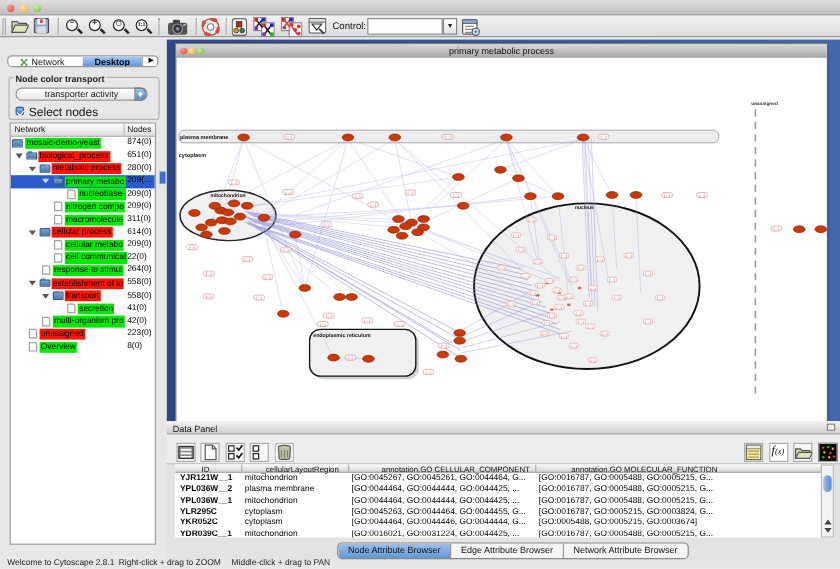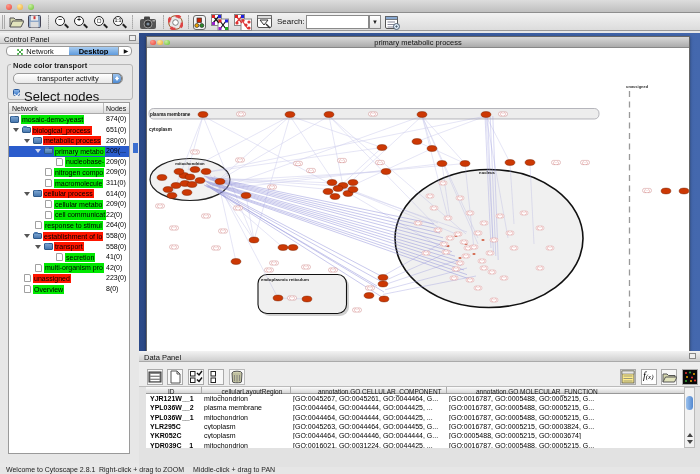--- a/index.html
+++ b/index.html
@@ -28,21 +28,21 @@
 #tab-arrow{position:absolute;left:111px;top:0;width:15px;height:100%;border-left:1px solid #999;text-align:center;line-height:8.5px;font-size:6px;color:#111}
 #neticon{position:absolute;left:13px;top:15px;width:6px;height:6px}
 #groupbox{position:absolute;left:7px;top:31px;width:126px;height:36px;border:1px solid #b5b5b5;border-radius:3px}
 #groupbox-lab{position:absolute;left:11px;top:27.5px;font-size:7.5px;font-weight:bold;color:#222;background:#e7e7e7;padding:0 2px}
 #dropdown{position:absolute;left:13px;top:40px;width:110px;height:10.5px;background:linear-gradient(#fff,#e8e8e8);border:1px solid #999;border-radius:5px;font-size:7.5px;color:#111;text-align:center;line-height:10px}
 #dropdown .stepper{position:absolute;right:0;top:-1px;width:10px;height:10.5px;background:linear-gradient(#9cc4ef,#4d8ad3);border:1px solid #777;border-radius:0 5px 5px 0}
 .arr-up{position:absolute;left:2.2px;top:1.5px;width:0;height:0;border-left:2.6px solid transparent;border-right:2.6px solid transparent;border-bottom:3px solid #fff}
 .arr-dn{position:absolute;left:2.2px;bottom:1.5px;width:0;height:0;border-left:2.6px solid transparent;border-right:2.6px solid transparent;border-top:3px solid #fff}
 #checkbox{position:absolute;left:13px;top:56px;width:7px;height:7px;background:linear-gradient(#8ab6e8,#3c78c8);border:1px solid #2a5a9a;border-radius:1.5px}
 #checkbox:after{content:"";position:absolute;left:1.4px;top:0.6px;width:2.6px;height:4px;border:solid #fff;border-width:0 1.4px 1.4px 0;transform:rotate(40deg)}
-#checklab{position:absolute;left:24px;top:56px;font-size:13px;color:#111}
+#checklab{position:absolute;left:24px;top:56px;font-size:10px;color:#111}
 
 #tree{position:absolute;left:8px;top:69px;width:122px;height:352px;background:#fff;border:1px solid #9a9a9a;overflow:hidden;font-size:7px}
 #treehead{position:absolute;left:0;top:0;width:100%;height:10.5px;background:linear-gradient(#fdfdfd,#dcdcdc);border-bottom:1px solid #aaa}
 #treehead .h1{position:absolute;left:3px;top:1.5px;color:#111}
 #treehead .h2{position:absolute;left:97px;top:1.5px;color:#111}
 #treehead .hsep{position:absolute;left:94px;top:0;width:1px;height:100%;background:#bbb}
 .trow{position:absolute;left:0;width:100%;height:10.6px}
 .tri{position:absolute;top:3.2px;width:0;height:0;border-left:3.2px solid transparent;border-right:3.2px solid transparent;border-top:4.2px solid #555}
 .fold{position:absolute;top:1.8px;width:9px;height:6.5px;background:linear-gradient(#7aa3cf,#4878b0);border:0.5px solid #2f5a8a;border-radius:1px}
 .fold:before{content:"";position:absolute;left:0;top:-1.5px;width:4px;height:1.5px;background:#4878b0;border-radius:1px 1px 0 0}
@@ -167,37 +167,33 @@
       <circle cx="15" cy="8" r="1.6" fill="#d33"></circle>
       <circle cx="12" cy="11" r="1.6" fill="#d33"></circle>
       <circle cx="15" cy="14" r="1.6" fill="#d33"></circle>
     </svg>
  <svg class="abs" style="left:257px;top:1.5px" width="15" height="14" viewBox="0 0 15 14">
       <rect x="0.5" y="0.5" width="14" height="12" rx="1.5" fill="#fff" stroke="#555"></rect>
       <rect x="0.5" y="0.5" width="14" height="3" fill="#dcdcdc" stroke="#555" stroke-width="0.7"></rect>
       <path d="M3 5 L11 5 L7 10 Z" fill="#f8f8f8" stroke="#333" stroke-width="1"></path>
       <path d="M9 9 L13 13" stroke="#333" stroke-width="1.4"></path>
     </svg>
- <div id="searchlab">Search:</div>
+ <div id="searchlab">Control:</div>
  <div id="searchbox"></div>
  <div id="searchdrop">▼</div>
  <svg class="abs" style="left:385px;top:1.5px" width="15" height="15" viewBox="0 0 15 15">
       <rect x="0.5" y="1.5" width="12" height="12" rx="1.5" fill="#fff" stroke="#555"></rect>
       <rect x="0.5" y="1.5" width="12" height="3" fill="#88a8d0" stroke="#555" stroke-width="0.7"></rect>
       <path d="M2.5 7 H10 M2.5 9.5 H10 M2.5 12 H10" stroke="#889" stroke-width="1"></path>
       <circle cx="11.5" cy="11.5" r="3" fill="#dce8f5" stroke="#456" stroke-width="0.9"></circle>
       <path d="M10.3 11.5 H12.7 M11.5 10.3 V12.7" stroke="#456" stroke-width="0.8"></path>
     </svg>
 </div>
 
 <div id="cpanel">
- <div id="cpanel-title">
-      <span>Control Panel</span>
-      <div id="cp-float"></div>
-    </div>
  <div id="tabctl">
    <div id="tab-network">&nbsp;&nbsp;Network</div>
    <div id="tab-mosaic">Desktop</div>
    <div id="tab-arrow">▶</div>
  </div>
  <svg id="neticon" class="abs" style="left:17px;top:15.5px" width="7" height="7" viewBox="0 0 7 7">
       <path d="M1 1 L6 6 M6 1 L1 6" stroke="#2a8a2a" stroke-width="1"></path>
       <circle cx="1.2" cy="1.2" r="1.1" fill="#3a3"></circle>
       <circle cx="5.8" cy="1.2" r="1.1" fill="#3a3"></circle>
       <circle cx="1.2" cy="5.8" r="1.1" fill="#3a3"></circle>
@@ -741,19 +737,24 @@
           <span class="c3">[GO:0016021, GO:0031224, GO:0044425, ...</span>
           <span class="c4">[GO:0016787, GO:0005488, GO:0005215, G...</span>
         </div>
   </div>
  </div>
  <div id="dscroll">
       <div id="dthumb"></div>
       <div class="a1"></div>
       <div class="a2"></div>
     </div>
+ <div id="btabs">
+   <div class="on">Node Attribute Browser</div>
+      <div>Edge Attribute Browser</div>
+      <div style="border-right:none">Network Attribute Browser</div>
+ </div>
 </div>
 
 <div id="statusbar">
  <span style="left:6px">Welcome to Cytoscape 2.8.1</span>
  <span style="left:99px">Right-click + drag to ZOOM</span>
  <span style="left:193px">Middle-click + drag to PAN</span>
 </div>
 
 </body></html>

